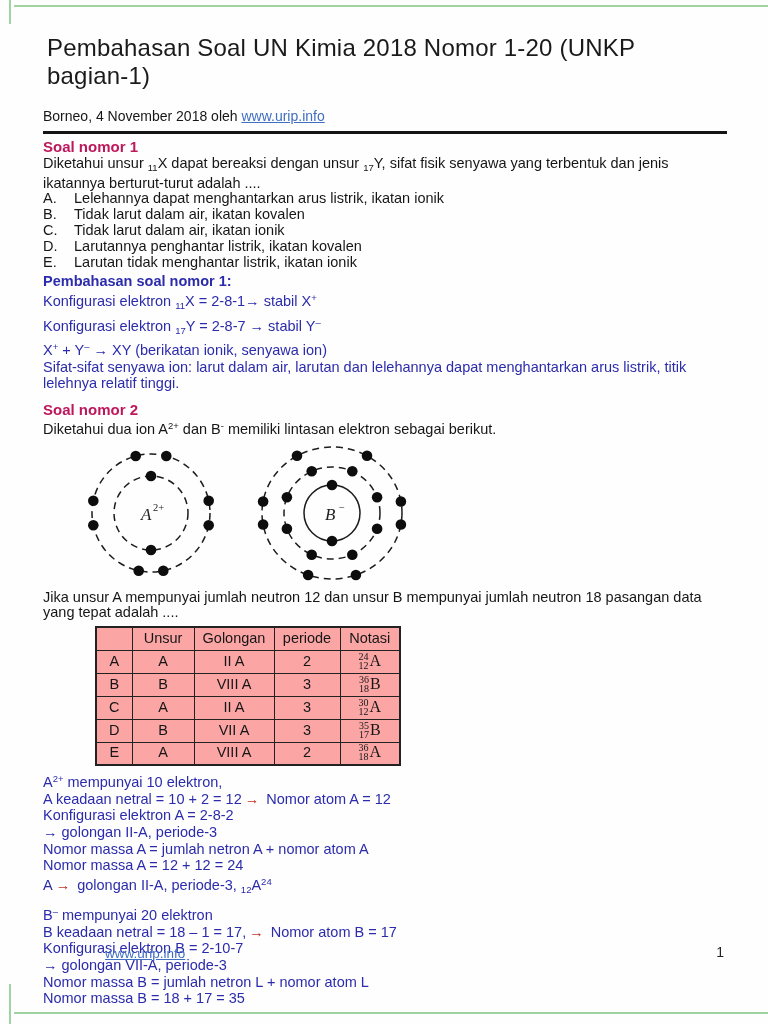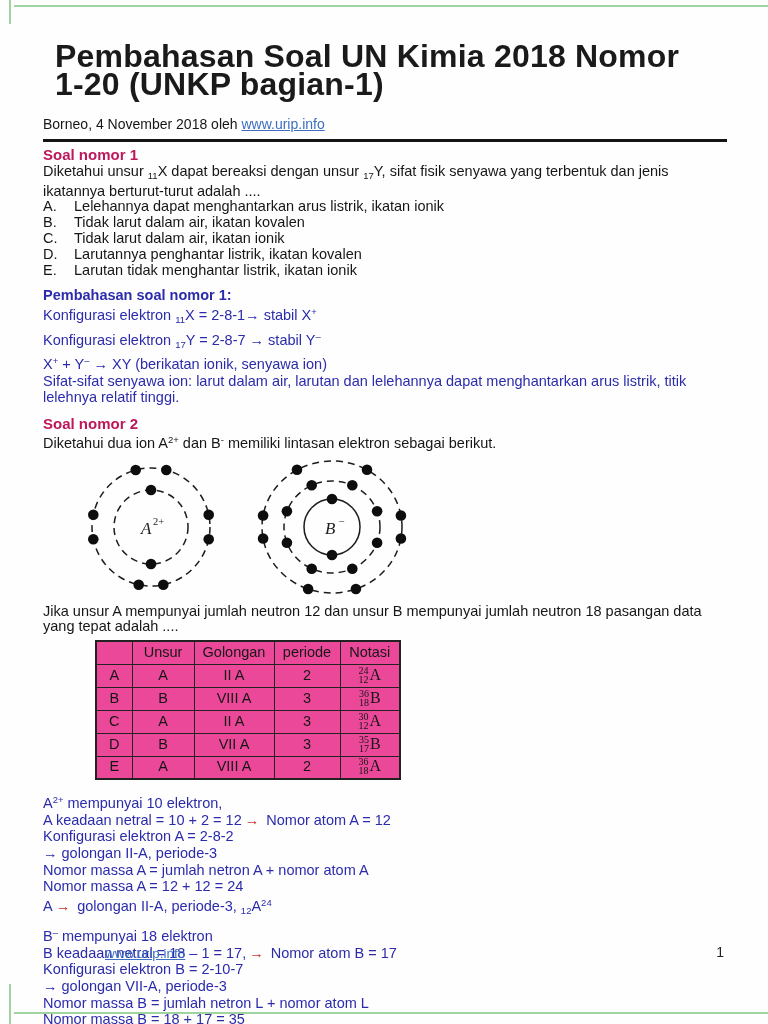--- a/index.html
+++ b/index.html
@@ -1,42 +1,42 @@
 <!DOCTYPE html>
 <html><head>
 <meta charset="utf-8">
 <style>
   *{box-sizing:border-box}
   html,body{margin:0;padding:0;background:#e8e8e8}
   .page{width:768px;height:1024px;margin:0 auto;background:#fefefe;position:relative;overflow:hidden;
         font-family:"Liberation Sans",sans-serif;color:#161616}
   .content{padding:30px 41px 0 43px;font-size:14.5px;line-height:15.8px}
-  h1{font-size:32px;line-height:28px;margin:12px;font-weight:700;letter-spacing:.2px;color:#1a1a1a}
+  h1{font-size:24px;line-height:28px;margin:4px;font-weight:400;letter-spacing:.2px;color:#1a1a1a}
   .byline{margin-top:19px;font-size:14px}
   a{color:#3f6fc1;text-decoration:underline;cursor:pointer}
   .rule{margin-top:6px;height:3px;background:#141414}
   .h-red{color:#be185d;font-weight:700;font-size:15px;line-height:17px;margin-top:4px}
   .qtext{margin:1px 0 0 0}
   .opt{display:flex}
   .okey{width:31px;flex:none}
   .blue{color:#2b2bac}
-  .pb{margin-top:9px}
+  .pb{margin-top:3px}
   .pb-head{font-weight:700;line-height:16.6px}
   .line{line-height:16.6px}
   .sub{font-size:9.5px;vertical-align:-3px}
   .sup{font-size:9.5px;vertical-align:5px}
   .red{color:#c03028;padding:0 3px}
   .b{font-weight:700}
   .diagram{margin:4px 0 2px 8px}
   .shell{fill:none;stroke:#1c1c1c;stroke-width:1.5}
   .dashed{stroke-dasharray:7 5}
   .edot{fill:#0d0d0d}
   .ion-letter{font-family:"Liberation Serif",serif;font-style:italic;font-size:17px;fill:#222}
   .ion-charge{font-family:"Liberation Serif",serif;font-size:10.5px;fill:#222}
-  table{border-collapse:collapse;margin:5px 0 12px 52px;font-size:14.5px;border:2px solid #222;background:#ec4899}
+  table{border-collapse:collapse;margin:5px 0 5px 52px;font-size:14.5px;border:2px solid #222;background:#fca5a5}
   th,td{border:1px solid #222;text-align:center;padding:1px 8px;height:23px;font-weight:400}
   th:nth-child(1),td:nth-child(1){width:36px}
   td:nth-child(2){width:62px}
   td:nth-child(3){width:80px}
   td:nth-child(4){width:66px}
   td:nth-child(5){width:60px}
   .iso{display:inline-flex;flex-direction:column;align-items:flex-end;font-size:10px;line-height:9px;
        font-family:"Liberation Serif",serif;vertical-align:middle;margin-right:1px;position:relative;top:-1px}
   .sym{font-family:"Liberation Serif",serif;font-size:16px}
   .blockB{margin-top:6px}
@@ -223,21 +223,21 @@
       <div id="pb2a">
           <div class="line"><span>A</span><span class="sup">2+</span><span> mempunyai 10 elektron,</span></div>
           <div class="line"><span>A keadaan netral = 10 + 2 = 12</span><span class="red">→</span><span> Nomor atom A = 12</span></div>
           <div class="line"><span>Konfigurasi elektron A = 2-8-2</span></div>
           <div class="line"><span>→ golongan II-A, periode-3</span></div>
           <div class="line"><span>Nomor massa A = jumlah netron A + nomor atom A</span></div>
           <div class="line"><span>Nomor massa A = 12 + 12 = 24</span></div>
           <div class="line"><span>A</span><span class="red">→</span><span> golongan II-A, periode-3, </span><span class="sub">12</span><span>A</span><span class="sup">24</span></div>
         </div>
       <div id="pb2b" class="blockB">
-          <div class="line"><span>B</span><span class="sup">–</span><span> mempunyai 18 elektron</span></div>
+          <div class="line"><span>B</span><span class="sup">–</span><span> mempunyai 20 elektron</span></div>
           <div class="line"><span>B keadaan netral = 18 – 1 = 17,</span><span class="red">→</span><span> Nomor atom B = 17</span></div>
           <div class="line"><span>Konfigurasi elektron B = 2-10-7</span></div>
           <div class="line"><span>→ golongan VII-A, periode-3</span></div>
           <div class="line"><span>Nomor massa B = jumlah netron L + nomor atom L</span></div>
           <div class="line"><span>Nomor massa B = 18 + 17 = 35</span></div>
         </div>
     </section>
 
   </div>
 

